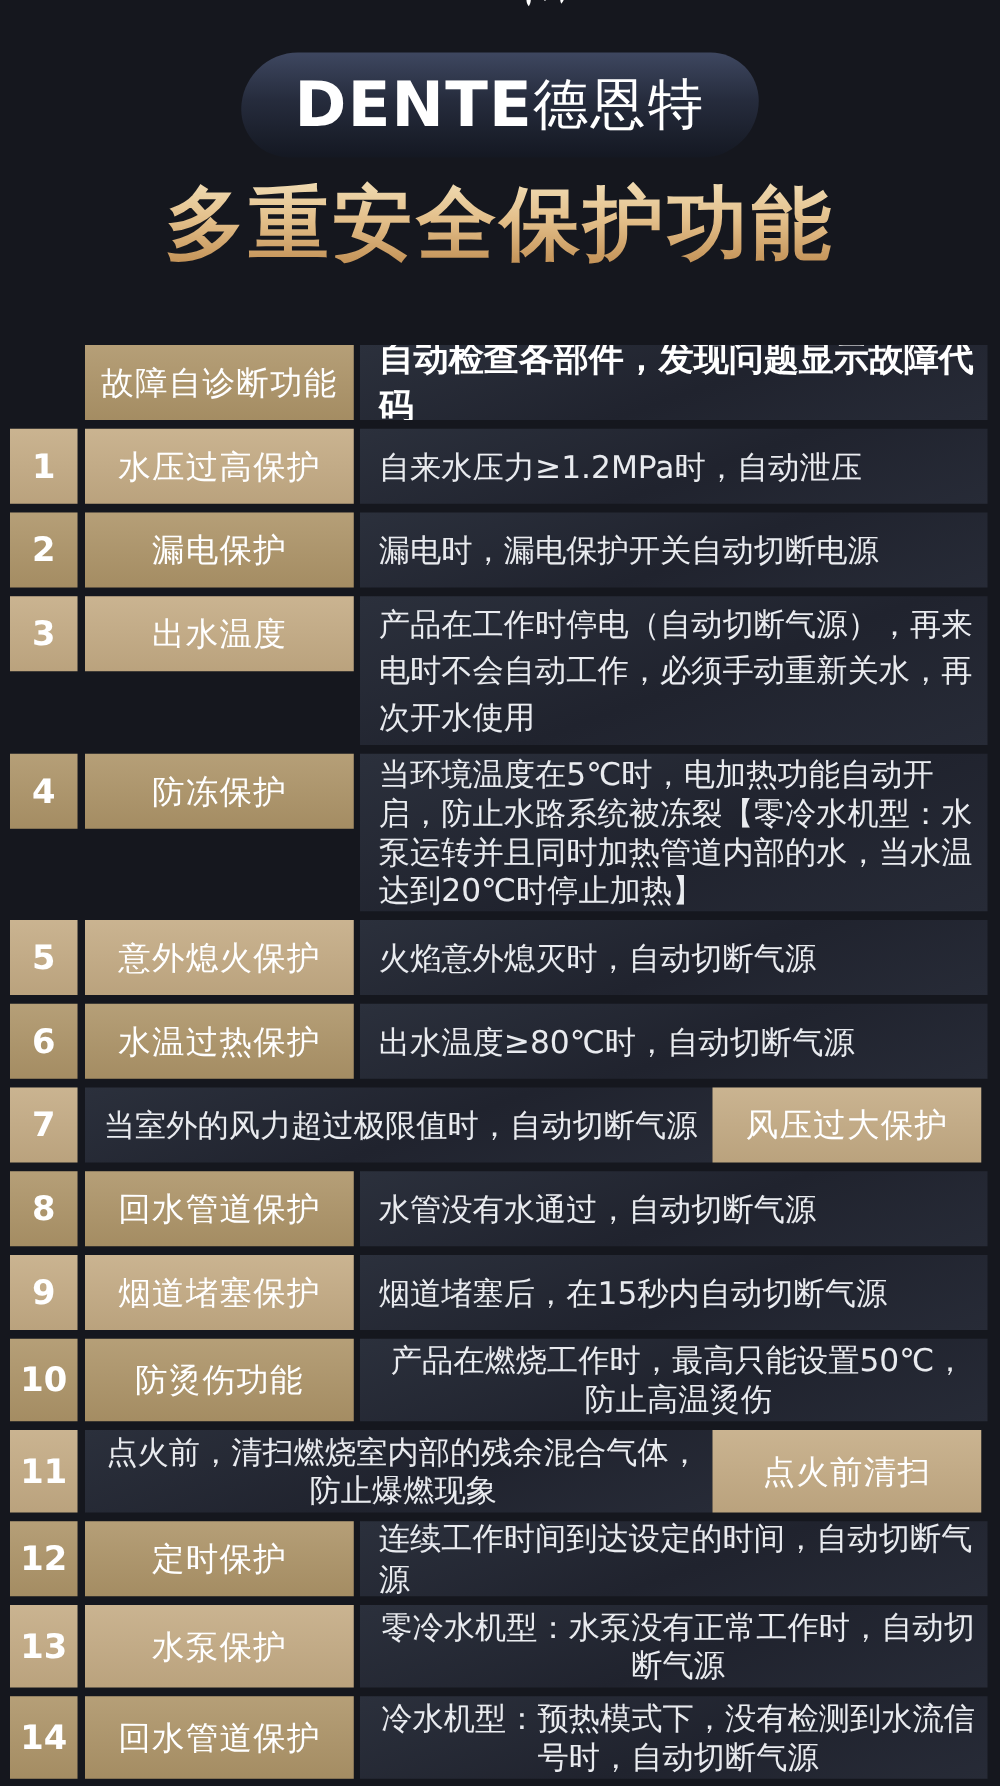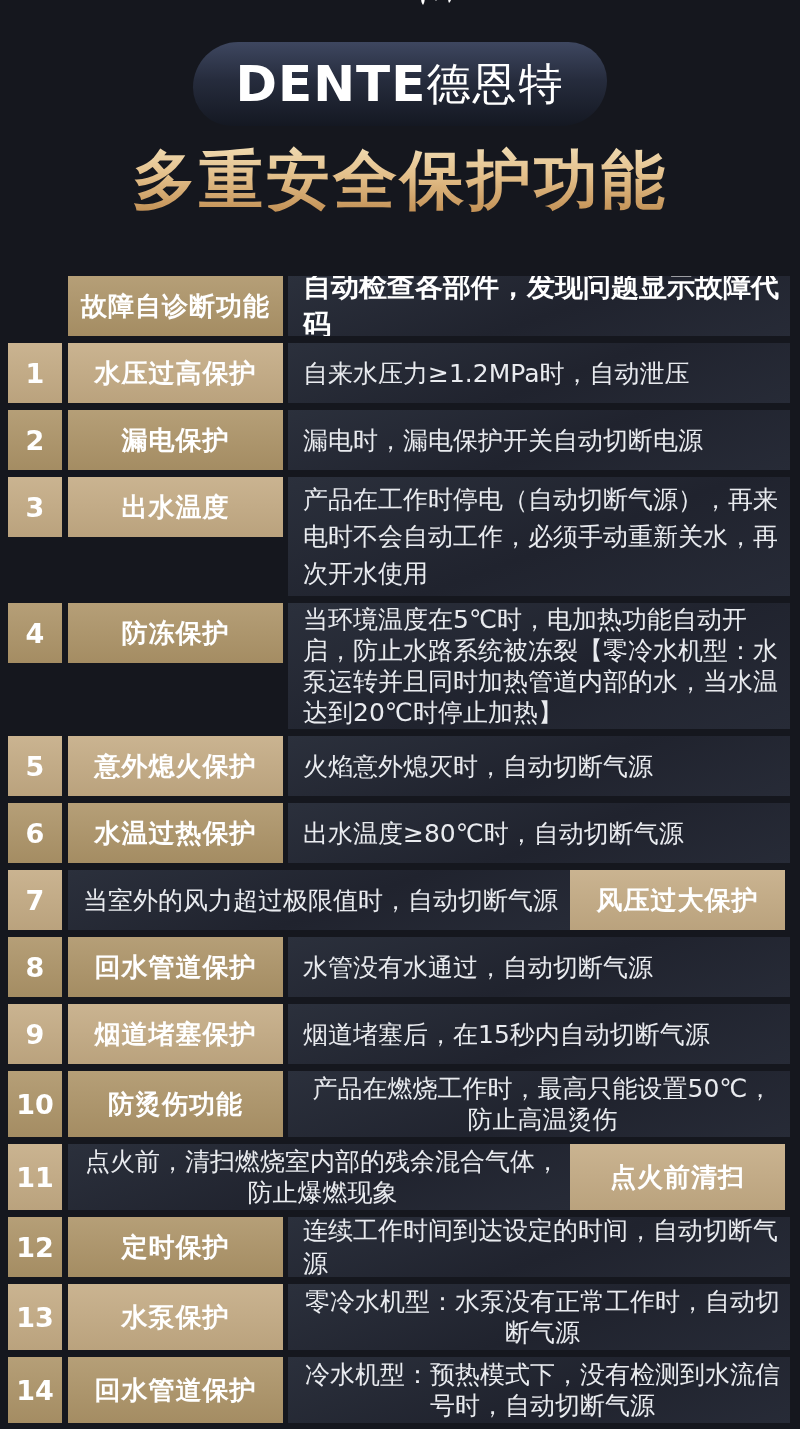--- a/index.html
+++ b/index.html
@@ -58,21 +58,21 @@
     display:flex;flex-direction:column;gap:7px;
   }
   .row{display:flex;align-items:stretch;}
   .cell{display:flex;align-items:center;}
   .cell.num{
     width:54px;margin-right:6px;justify-content:center;
     color:#ffffff;font-size:27px;font-weight:700;
   }
   .cell.name{
     width:215px;margin-right:5px;justify-content:center;
-    color:#ffffff;font-size:26px;font-weight:700;letter-spacing:1px;
+    color:#ffffff;font-size:26px;font-weight:400;letter-spacing:1px;
     text-align:center;
   }
   .cell.desc{
     flex:1;
     background:linear-gradient(160deg,var(--panel-top) 0%,var(--panel-bottom) 55%,#272b37 100%);
     color:#e9ebef;font-size:25px;
     padding:0 8px 0 15px;
     overflow:hidden;
   }
   

